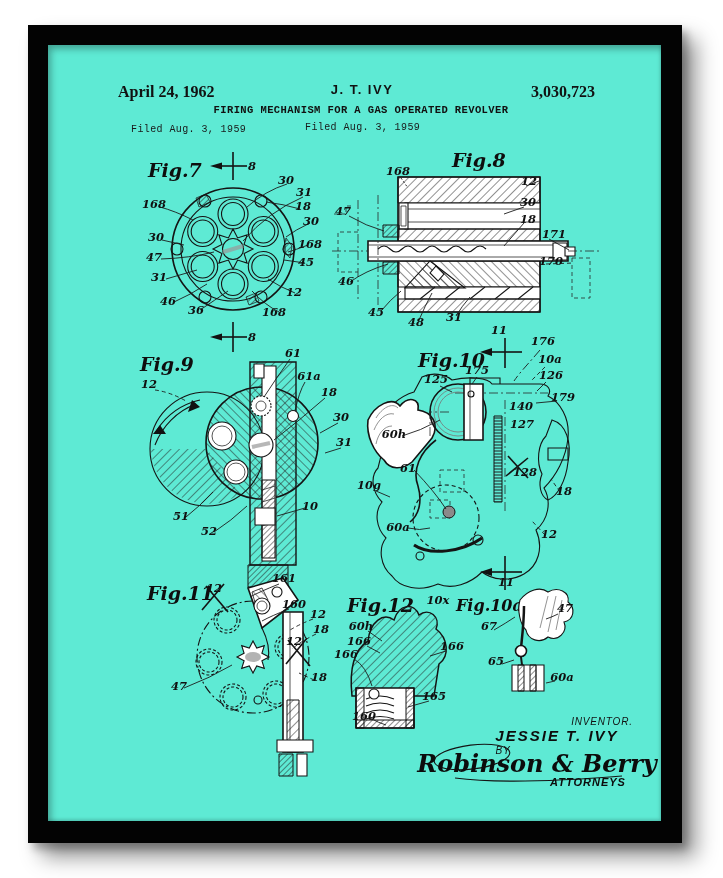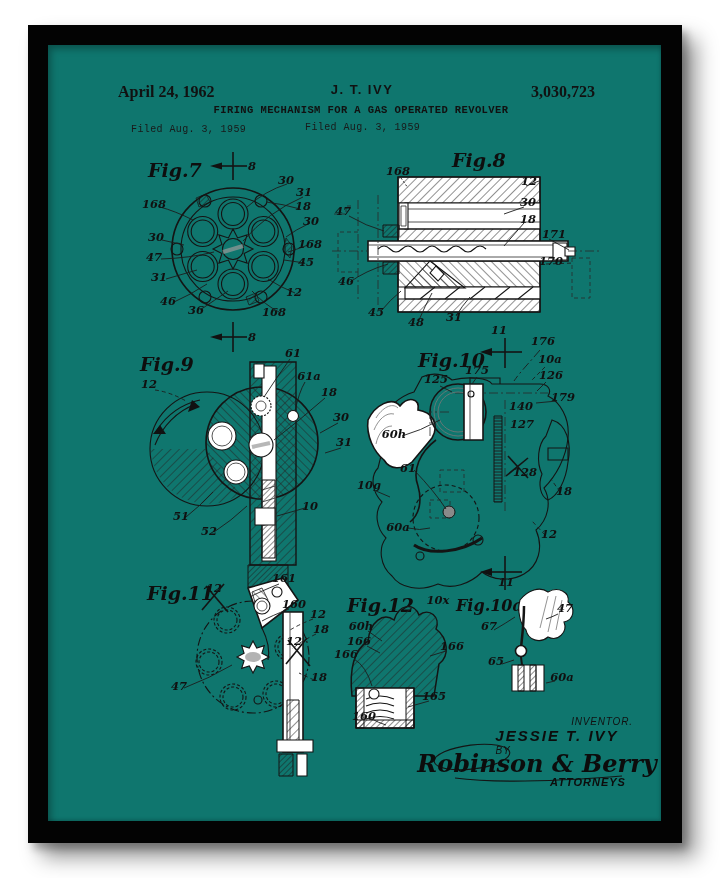--- a/index.html
+++ b/index.html
@@ -1,20 +1,20 @@
 <!DOCTYPE html>
 <html><head>
 <meta charset="utf-8">
 <style>
   html,body{margin:0;padding:0;background:#ffffff;}
   #stage{position:relative;width:723px;height:878px;background:#ffffff;overflow:hidden;
          font-family:"Liberation Serif",serif;}
   #frame{position:absolute;left:28px;top:25px;width:654px;height:818px;background:#030303;
          box-shadow:14px 14px 20px rgba(0,0,0,.42), 5px 6px 8px rgba(0,0,0,.28);}
-  #paper{position:absolute;left:20px;top:20px;width:613px;height:776px;background:#0f766e;
+  #paper{position:absolute;left:20px;top:20px;width:613px;height:776px;background:#5eead4;
          box-shadow:inset 3px 4px 7px rgba(0,0,0,.30), inset -1px -2px 3px rgba(0,0,0,.12);}
   svg{display:block;}
   svg *{vector-effect:non-scaling-stroke;}
   .ink{stroke:#141414;fill:none;stroke-width:1.1;}
   .ink2{stroke:#141414;fill:none;stroke-width:1.6;}
   .thin{stroke:#2a2a2a;fill:none;stroke-width:.8;}
   .ld{stroke:#1c1c1c;fill:none;stroke-width:.9;}
   .dash{stroke-dasharray:4 3;}
   .dashdot{stroke-dasharray:9 3 2 3;}
   .wfill{fill:#ffffff;}

